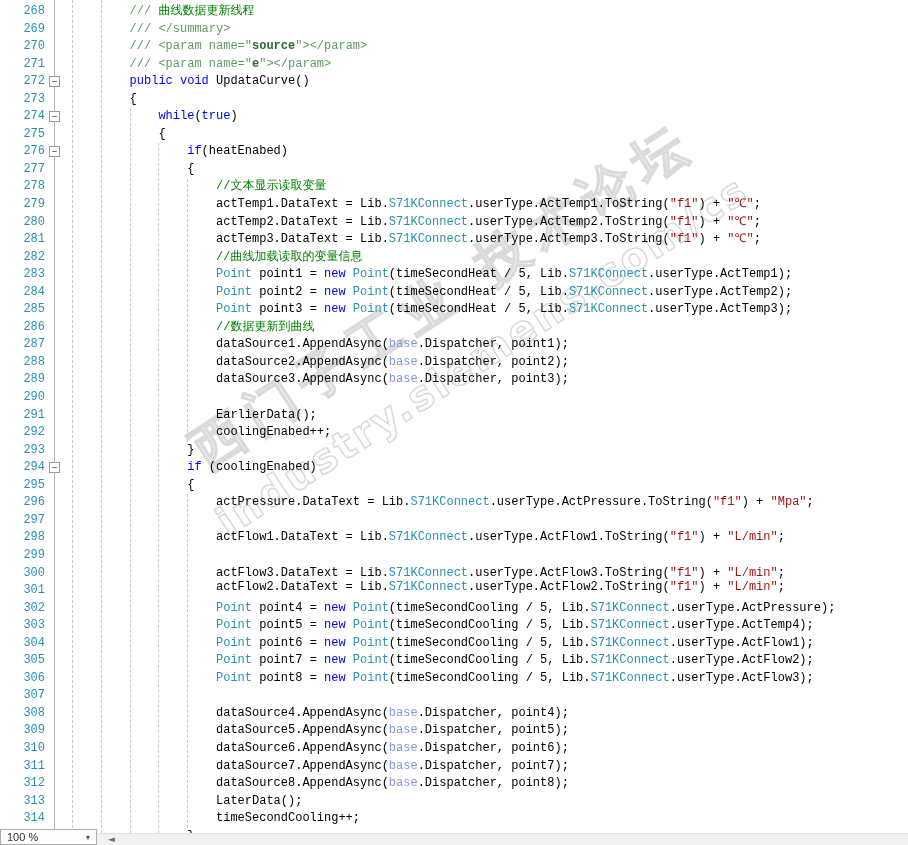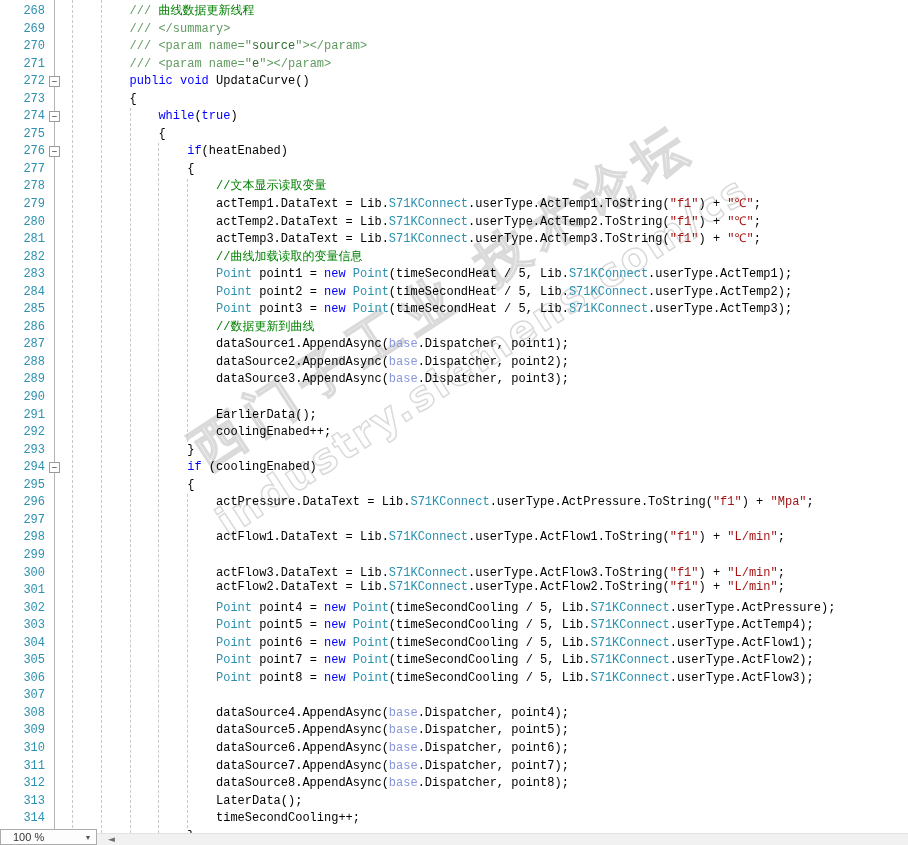--- a/index.html
+++ b/index.html
@@ -31,21 +31,21 @@
   #rows{position:absolute;left:0;top:3px;width:100%;}
   .row{display:flex;height:var(--row-h);line-height:var(--row-h);white-space:pre;}
   .ln{flex:0 0 45px;text-align:right;color:var(--c-ln);user-select:none;}
   .code{margin-left:27px;color:#000;}
   .sg-k{color:var(--c-kw);}
   .sg-t{color:var(--c-type);}
   .sg-b{color:var(--c-base);}
   .sg-s{color:var(--c-str);}
   .sg-c{color:var(--c-com);}
   .sg-d{color:var(--c-doc);}
-  .sg-da{color:var(--c-docattr);font-weight:normal;text-align:right;}
+  .sg-da{color:var(--c-docattr);font-weight:bold;text-align:right;}
   .sg-p{color:#000;}
 
   
   #fold-line{position:absolute;left:54px;top:0;width:1px;height:833px;background:#b5b5b5;}
   .fold-box{
     position:absolute;left:49px;width:11px;height:11px;
     border:1px solid var(--c-fold);background:#fff;
     font:9px/9px "DejaVu Sans Mono",monospace;color:#444;
     text-align:center;
   }
@@ -76,21 +76,21 @@
     position:absolute;left:103px;top:833px;width:17px;height:12px;
     color:var(--c-arrow);font:9px/12px "DejaVu Sans",sans-serif;
     text-align:center;cursor:default;
   }
   #zoom-combo{
     position:absolute;left:0;top:829px;width:97px;height:16px;
     background:#fdfdfd;border:1px solid #ababab;
     font:11px/15px "Liberation Sans","DejaVu Sans",sans-serif;
     color:#333;display:flex;align-items:center;
   }
-  #zoom-combo .zval{flex:1;padding-left:12px;}
+  #zoom-combo .zval{flex:1;padding-left:6px;}
   #zoom-combo .dd{flex:0 0 16px;text-align:center;font-size:7px;color:#555;}
 </style>
 </head>
 <body>
 
 <div id="editor">
 
   <div id="watermark">
     <div class="wm1">西门子工业 技术论坛</div>
     <div class="wm2">industry.siemens.com/cs</div>

